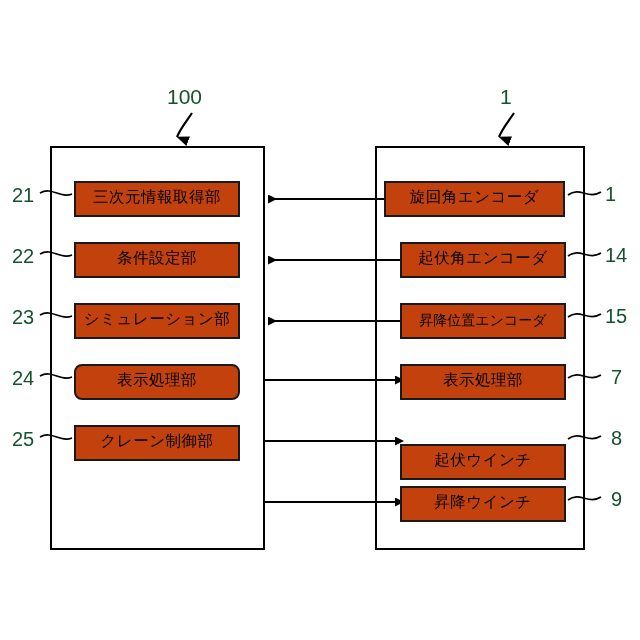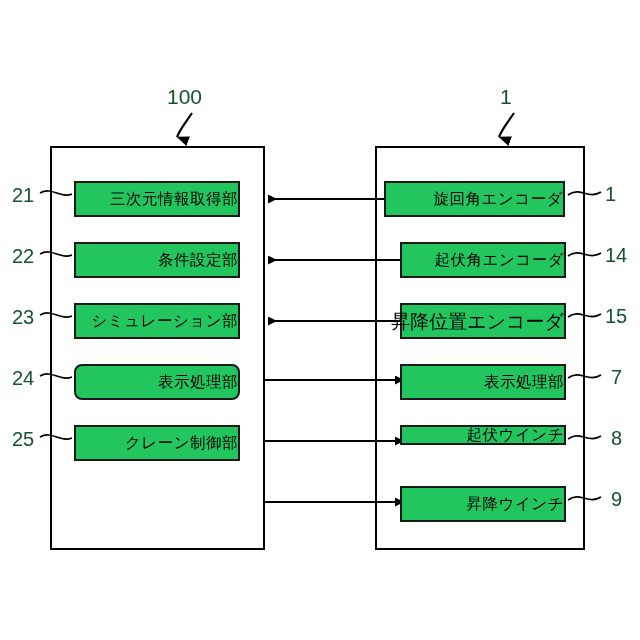--- a/index.html
+++ b/index.html
@@ -25,36 +25,37 @@
   }
   .container-box {
     position: absolute;
     border: 2.5px solid #000000;
     background: transparent;
     box-sizing: border-box;
   }
   .unit-box {
     position: absolute;
     border: 2px solid #1a1a1a;
-    background: #22c55e;
+    background: #c2410c;
     box-sizing: border-box;
     display: flex;
     align-items: center;
-    justify-content: flex-end;
+    justify-content: center;
     text-align: center;
     line-height: 1;
+    font-family: Liberation Mono, monospace;
   }
   .unit-label {
     font-size: 15.5px;
     color: #000000;
     letter-spacing: 0.5px;
     white-space: nowrap;
   }
   .unit-label.tight {
-    font-size: 19px;
+    font-size: 14px;
     letter-spacing: 0px;
   }
   .ref-num {
     position: absolute;
     font-size: 20px;
     color: #14532d;
     font-family: "Liberation Sans", "DejaVu Sans", sans-serif;
     white-space: nowrap;
     line-height: 1;
   }
@@ -143,21 +144,21 @@
   </div>
   <div class="unit-box" style="left:400px; top:242px; width:166px; height:36px;">
     <span class="unit-label">起伏角エンコーダ</span>
   </div>
   <div class="unit-box" style="left:400px; top:303px; width:166px; height:36px;">
     <span class="unit-label tight">昇降位置エンコーダ</span>
   </div>
   <div class="unit-box" style="left:400px; top:364px; width:166px; height:36px;">
     <span class="unit-label">表示処理部</span>
   </div>
-  <div class="unit-box" style="left:400px; top:425px; width:166px; height:20px;">
+  <div class="unit-box" style="left:400px; top:444px; width:166px; height:36px;">
     <span class="unit-label">起伏ウインチ</span>
   </div>
   <div class="unit-box" style="left:400px; top:486px; width:166px; height:36px;">
     <span class="unit-label">昇降ウインチ</span>
   </div>
 
   <div class="ref-num big" style="left:167px; top:86px;">100</div>
   <div class="ref-num big" style="left:500px; top:86px;">1</div>
 
   <div class="ref-num" style="left:12px; top:185px;">21</div>

